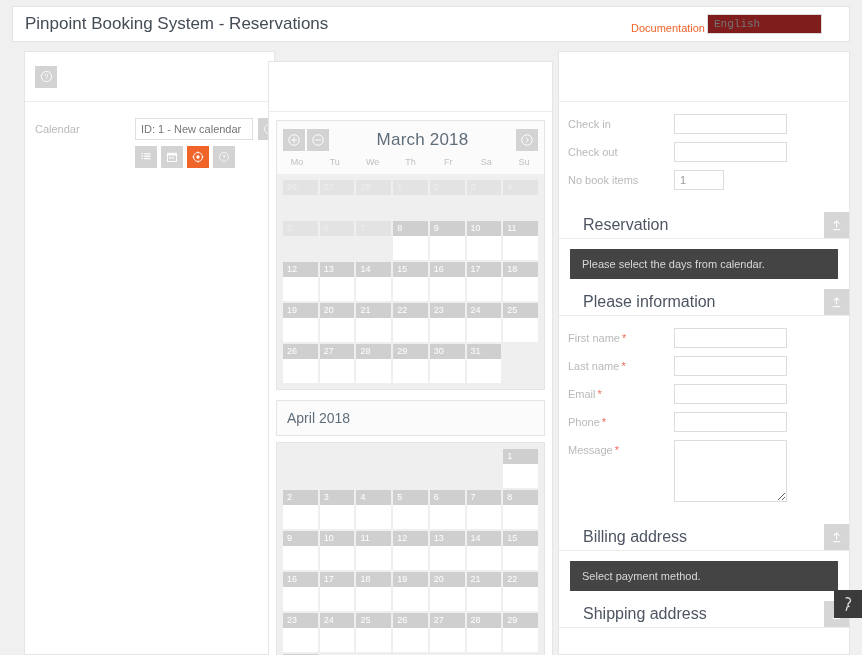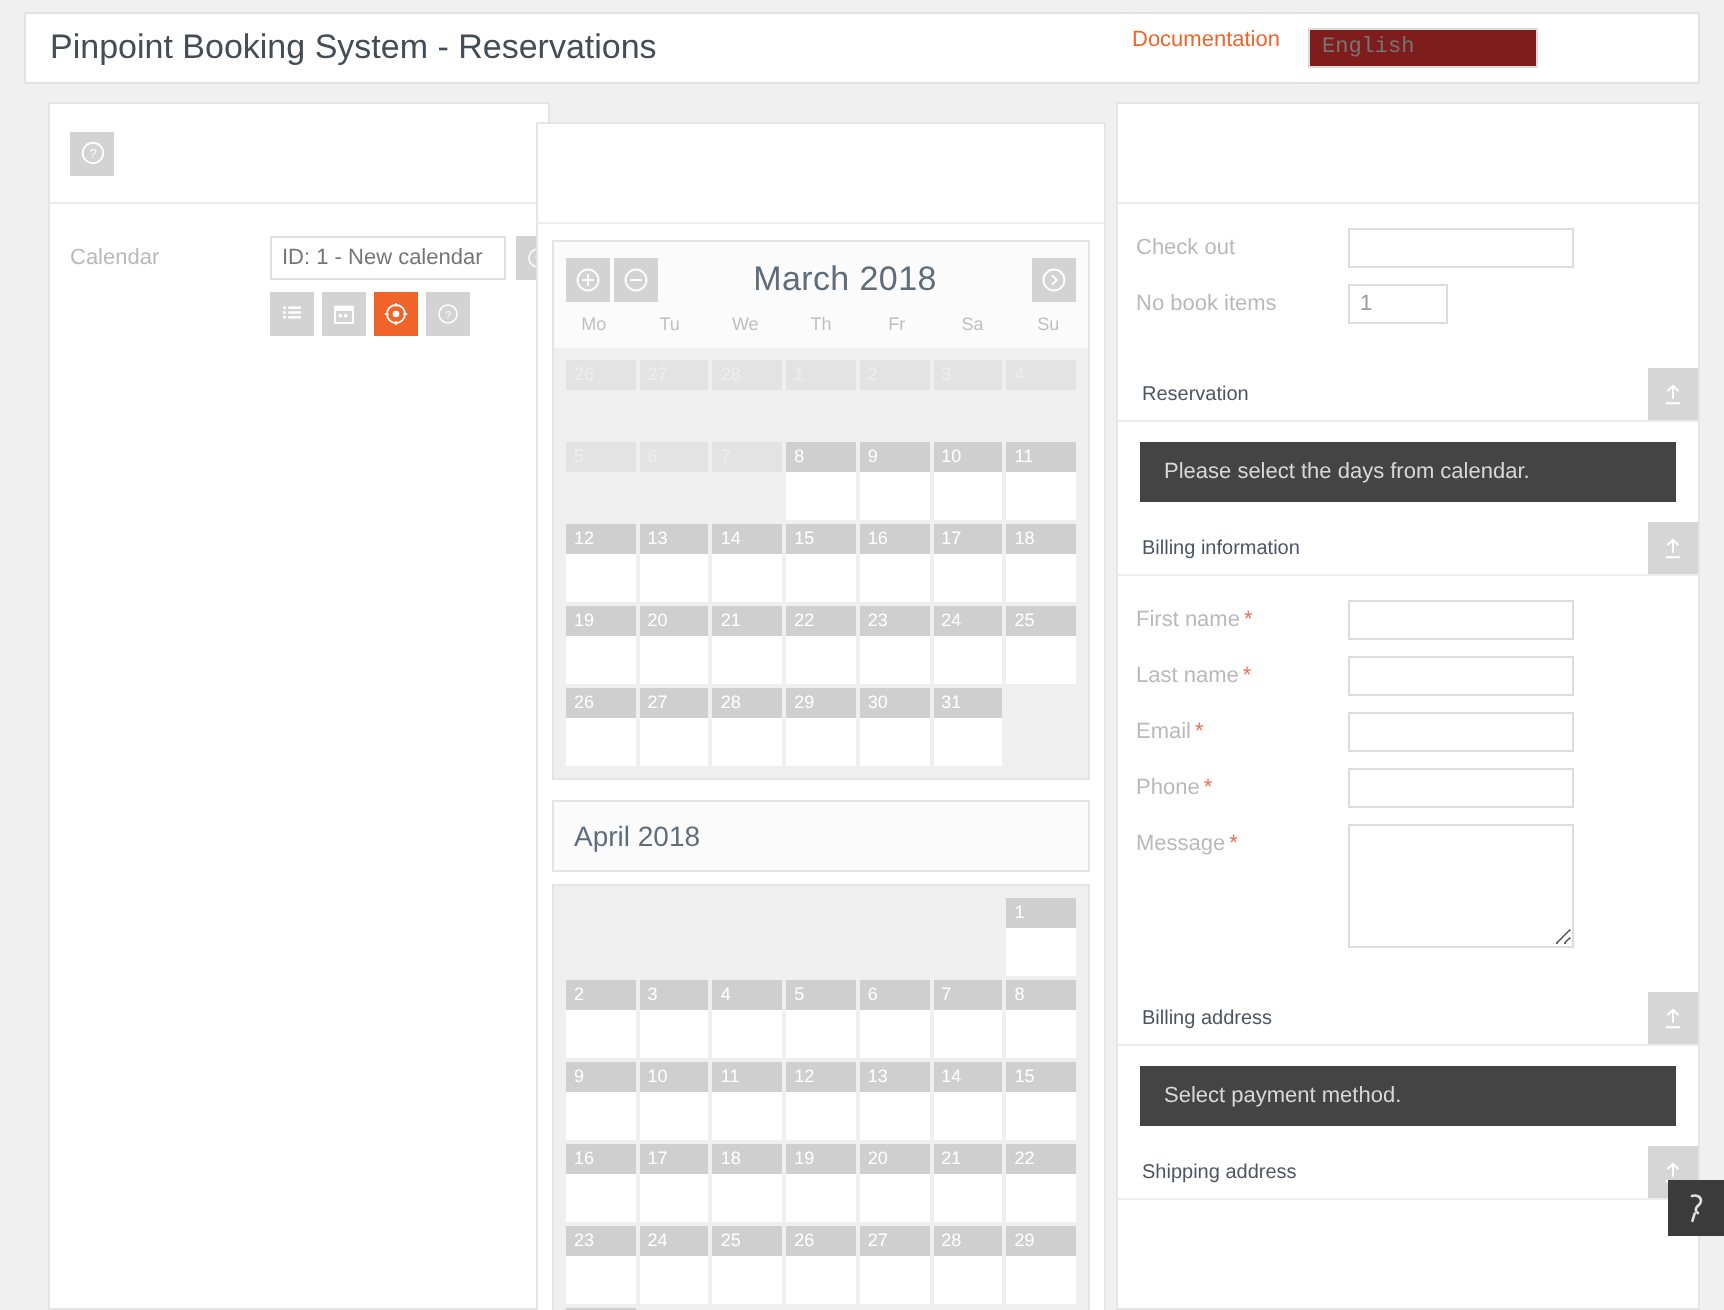--- a/index.html
+++ b/index.html
@@ -18,22 +18,22 @@
     position: absolute; left: 12px; top: 6px;
     width: 838px; height: 36px;
     background: #ffffff; border: 1px solid #e2e2e2;
     display: flex; align-items: center;
   }
   .app-title {
     font-size: 17px; color: #444c55; font-weight: 400;
     margin-left: 12px; white-space: nowrap;
   }
   .topbar-right {
-    margin-left: auto; display: flex; align-items: flex-start; gap: 14px;
-    margin-right: 80px;
+    margin-left: auto; display: flex; align-items: flex-end; gap: 2px;
+    margin-right: 27px;
   }
   .doc-link { color: #f0642a; font-size: 11px; text-decoration: none; cursor: pointer; }
   .lang-input {
     width: 115px; height: 20px;
     border: 1px solid #dcdcdc; background: #7f1d1d;
     font-size: 11px; color: #b8b8b8; padding: 0 6px;
     font-family: Liberation Mono, monospace; outline: none;
   }
 
   
@@ -130,22 +130,22 @@
   .r-textarea {
     width: 113px; height: 62px; border: 1px solid #dcdcdc;
     background: #fff; font-family: "Liberation Sans", sans-serif;
     font-size: 11px; resize: both; outline: none;
   }
   .sec-head {
     display: flex; align-items: stretch; height: 27px;
     border-bottom: 1px solid #ececec; background: #fff;
   }
   .sec-title {
-    flex: 1; display: flex; align-items: center; padding-left: 12px;
-    font-size: 10px; color: #4d5562;
+    flex: 1; display: flex; align-items: center; padding-left: 24px;
+    font-size: 16px; color: #4d5562;
   }
   .sec-toggle {
     width: 25px; background: #d6d6d6; color: #fff;
     display: flex; align-items: center; justify-content: center;
     cursor: pointer; font-size: 12px;
   }
   .msg-bar {
     background: #444444; color: #d8d8d8; font-size: 11px;
     padding: 9px 12px; margin: 10px 11px;
   }
@@ -557,20 +557,24 @@
           </div>
         </div>
       </div>
   </div>
 
   <div class="panel panel-right">
     <div class="right-head"></div>
 
     <div class="r-fields">
       <div class="r-row">
+        <div class="r-label">Check in</div>
+        <input class="r-input wide" value="" style="">
+      </div>
+      <div class="r-row">
         <div class="r-label">Check out</div>
         <input class="r-input wide" value="" style="">
       </div>
       <div class="r-row">
         <div class="r-label">No book items</div>
         <input class="r-input num" value="1" style="">
       </div>
     </div>
 
     <div class="sec-head">
@@ -578,21 +582,21 @@
       <div class="sec-toggle">
         <svg width="11" height="13" viewBox="0 0 12 14">
             <path d="M6 2 L6 9 M3 5 L6 2 L9 5" stroke="#fff" stroke-width="1.1" fill="none"></path>
             <path d="M2 11.5 H10" stroke="#fff" stroke-width="1.1"></path>
           </svg>
       </div>
     </div>
     <div class="msg-bar">Please select the days from calendar.</div>
 
     <div class="sec-head">
-      <div class="sec-title">Billing information</div>
+      <div class="sec-title">Please information</div>
       <div class="sec-toggle">
         <svg width="11" height="13" viewBox="0 0 12 14">
             <path d="M6 2 L6 9 M3 5 L6 2 L9 5" stroke="#fff" stroke-width="1.1" fill="none"></path>
             <path d="M2 11.5 H10" stroke="#fff" stroke-width="1.1"></path>
           </svg>
       </div>
     </div>
     <div class="r-fields" id="contact-fields">
         <div class="r-row">
           <div class="r-label">First name<span class="req">*</span></div>

